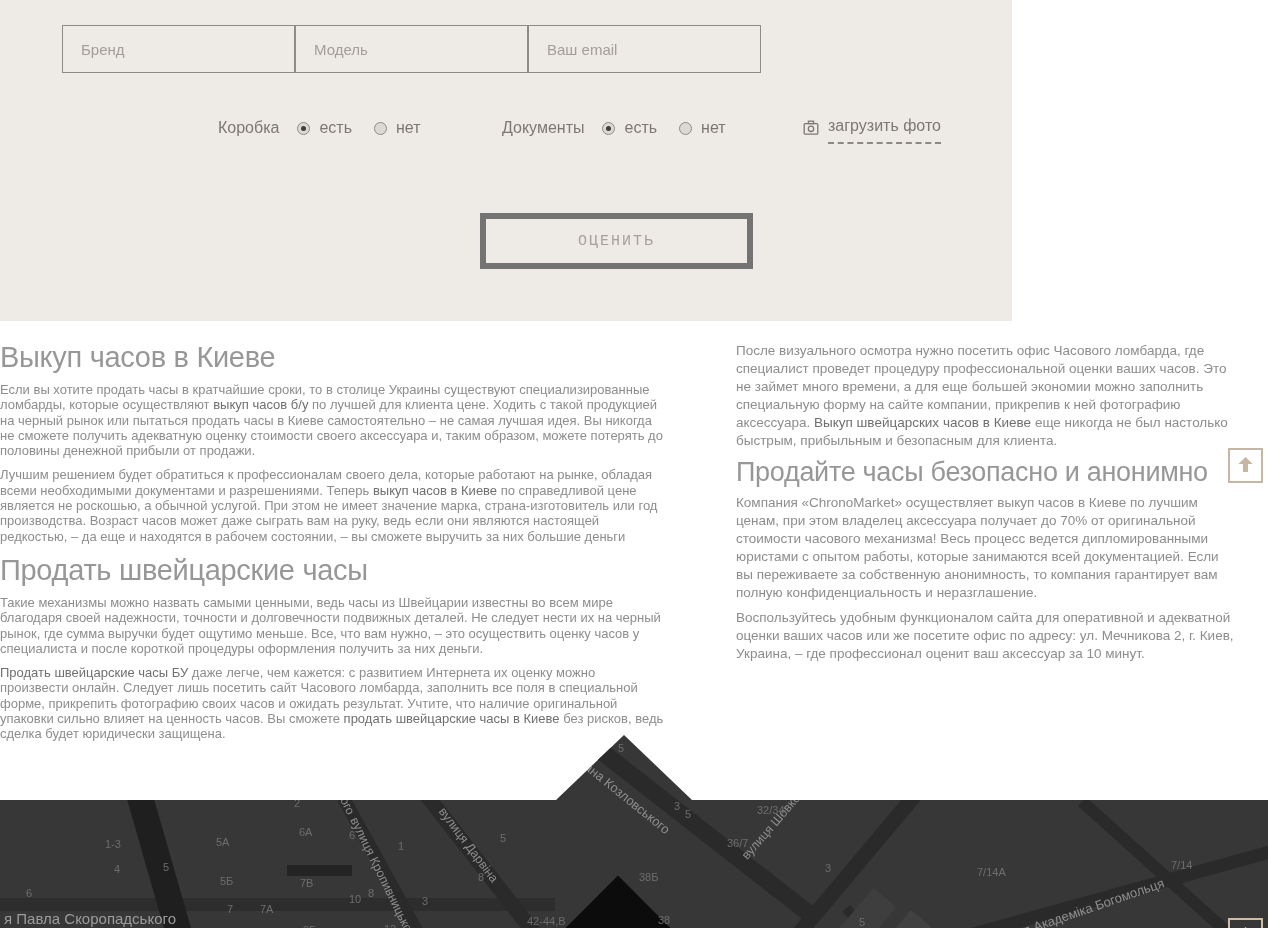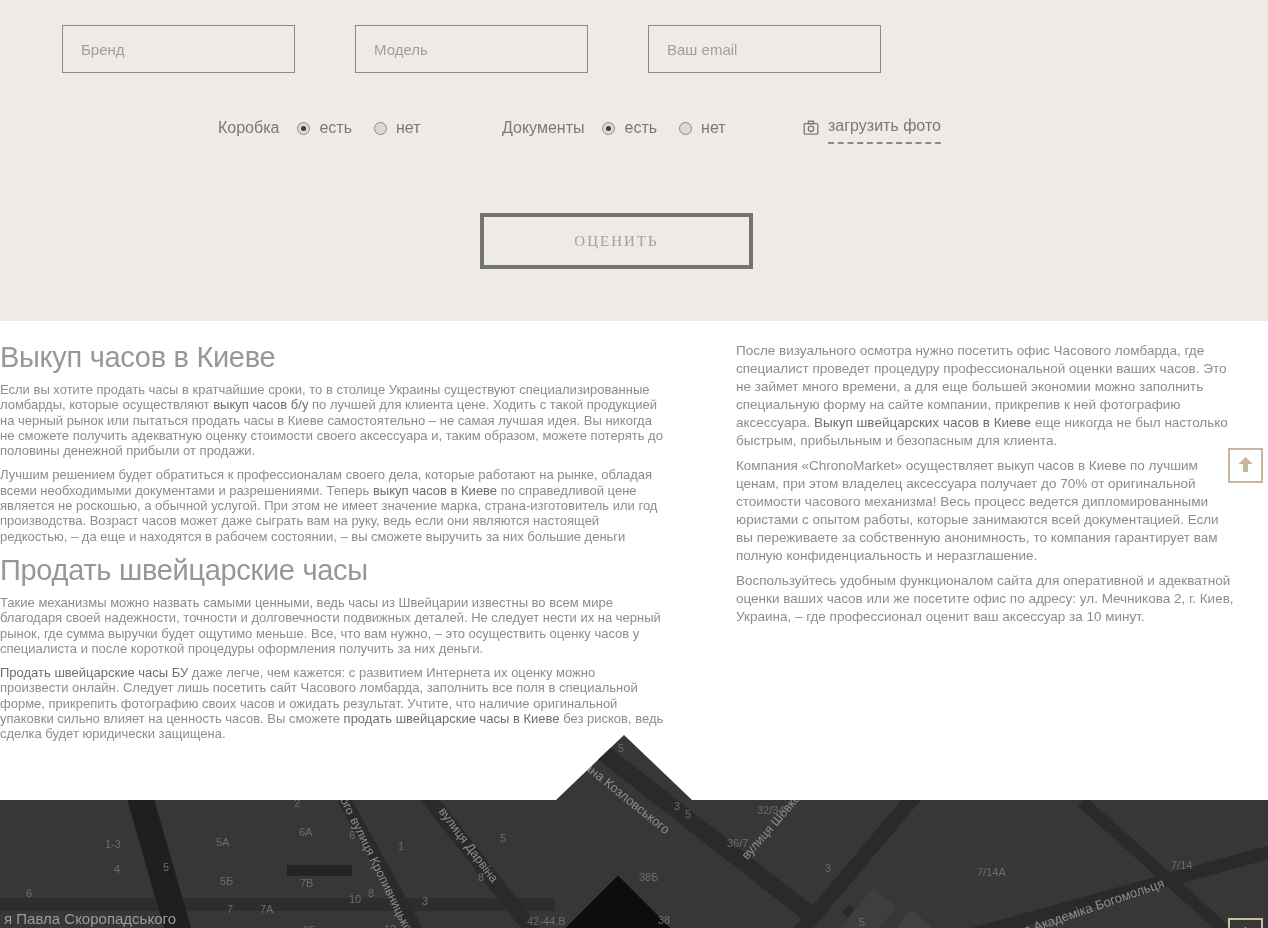--- a/index.html
+++ b/index.html
@@ -1,44 +1,44 @@
 <!DOCTYPE html>
 <html><head>
 <meta charset="utf-8">
 <style>
   * { margin:0; padding:0; box-sizing:border-box; }
   html,body { width:1268px; height:928px; overflow:hidden; background:#fff;
     font-family:"Liberation Sans","DejaVu Sans",sans-serif; }
 
   
-  .section-form { position:relative; width:1268px; height:321px; background:#eeeae5; }
+  .section-form { position:relative; width:1012px; height:321px; background:#eeeae5; }
   .fields-row { position:absolute; left:62px; top:25px; width:1110px; display:flex; }
   .field { width:233px; height:48px; border:1px solid #8c8c87; background:transparent;
     padding:0 18px; font-size:15px; color:#55504a; outline:none;
     font-family:"Liberation Sans","DejaVu Sans",sans-serif; }
   .field::placeholder { color:#a39e98; opacity:1; }
-  .field + .field { margin-left:60px; }
+  .field + .field { }
 
   .opt-group { position:absolute; top:119px; display:flex; align-items:center; }
   .opt-group-label { font-size:16px; color:#7d7871; margin-right:18px; }
   .radio { width:13px; height:13px; border-radius:50%; background:#dcd8d2;
     border:1px solid #8f8a84; display:inline-block; cursor:pointer; flex:0 0 auto; }
   .radio.checked::after { content:''; display:block; width:5px; height:5px;
     border-radius:50%; background:#3f3e3c; margin:3px; }
   .opt-label { font-size:16px; color:#7d7871; margin:0 22px 0 9px; }
   .opt-label:last-child { margin-right:0; }
 
   .upload { position:absolute; left:803px; top:117px; display:flex; align-items:flex-start; cursor:pointer; }
   .upload .cam { margin:3px 9px 0 0; color:#7d7871; }
   .upload-text { font-size:16px; color:#7d7871; padding-bottom:7px;
     border-bottom:2px dashed #8d8882; }
 
   .submit-btn { position:absolute; left:480px; top:213px; width:273px; height:56px;
-    background:transparent; border:4px solid #737373; color:#a8a198; font-size:15px;
-    letter-spacing:2px; cursor:pointer; font-family:Liberation Serif, serif; }
+    background:transparent; border:6px solid #737373; color:#a8a198; font-size:15px;
+    letter-spacing:2px; cursor:pointer; font-family:Liberation Mono, monospace; }
 
   
   .section-content { position:relative; width:1268px; height:479px; background:#fff; }
   .col-left  { position:absolute; left:0; top:20px; width:665px; }
   .col-right { position:absolute; left:736px; top:21px; width:501px; }
   .h-big { font-size:29px; font-weight:400; color:#979797; letter-spacing:-0.3px; }
   .col-left .h-big { margin-bottom:8px; }
   .col-left p { font-size:13px; line-height:15.3px; color:#8d8d8d; margin-bottom:9px; }
   .col-left .h2 { margin:10px 0 8px 0; }
   .col-right p { font-size:13.5px; line-height:18px; color:#8d8d8d; margin-bottom:7px; }
@@ -111,20 +111,21 @@
     <div class="h-big">Выкуп часов в Киеве</div>
     <p><span>Если вы хотите продать часы в кратчайшие сроки, то в столице Украины существуют специализированные ломбарды, которые осуществляют </span><span class="b">выкуп часов б/у</span><span> по лучшей для клиента цене. Ходить с такой продукцией на черный рынок или пытаться продать часы в Киеве самостоятельно – не самая лучшая идея. Вы никогда не сможете получить адекватную оценку стоимости своего аксессуара и, таким образом, можете потерять до половины денежной прибыли от продажи.</span></p>
     <p><span>Лучшим решением будет обратиться к профессионалам своего дела, которые работают на рынке, обладая всеми необходимыми документами и разрешениями. Теперь </span><span class="b">выкуп часов в Киеве</span><span> по справедливой цене является не роскошью, а обычной услугой. При этом не имеет значение марка, страна-изготовитель или год производства. Возраст часов может даже сыграть вам на руку, ведь если они являются настоящей редкостью, – да еще и находятся в рабочем состоянии, – вы сможете выручить за них большие деньги</span></p>
     <div class="h-big h2">Продать швейцарские часы</div>
     <p><span>Такие механизмы можно назвать самыми ценными, ведь часы из Швейцарии известны во всем мире благодаря своей надежности, точности и долговечности подвижных деталей. Не следует нести их на черный рынок, где сумма выручки будет ощутимо меньше. Все, что вам нужно, – это осуществить оценку часов у специалиста и после короткой процедуры оформления получить за них деньги.</span></p>
     <p><span class="b">Продать швейцарские часы БУ</span><span> даже легче, чем кажется: с развитием Интернета их оценку можно произвести онлайн. Следует лишь посетить сайт Часового ломбарда, заполнить все поля в специальной форме, прикрепить фотографию своих часов и ожидать результат. Учтите, что наличие оригинальной упаковки сильно влияет на ценность часов. Вы сможете </span><span class="b">продать швейцарские часы в Киеве</span><span> без рисков, ведь сделка будет юридически защищена.</span></p>
   </div>
 
   <div class="col-right">
     <p><span>После визуального осмотра нужно посетить офис Часового ломбарда, где специалист проведет процедуру профессиональной оценки ваших часов. Это не займет много времени, а для еще большей экономии можно заполнить специальную форму на сайте компании, прикрепив к ней фотографию аксессуара. </span><span class="b">Выкуп швейцарских часов в Киеве</span><span> еще никогда не был настолько быстрым, прибыльным и безопасным для клиента.</span></p>
+    <div class="h-big">Продайте часы безопасно и анонимно</div>
     <p><span>Компания «ChronoMarket» осуществляет выкуп часов в Киеве по лучшим ценам, при этом владелец аксессуара получает до 70% от оригинальной стоимости часового механизма! Весь процесс ведется дипломированными юристами с опытом работы, которые занимаются всей документацией. Если вы переживаете за собственную анонимность, то компания гарантирует вам полную конфиденциальность и неразглашение.</span></p>
     <p><span>Воспользуйтесь удобным функционалом сайта для оперативной и адекватной оценки ваших часов или же посетите офис по адресу: ул. Мечникова 2, г. Киев, Украина, – где профессионал оценит ваш аксессуар за 10 минут.</span></p>
   </div>
 
   <button class="scroll-btn scroll-top-1">
     <span>
       <svg viewBox="0 0 24 24" width="19" height="19" fill="currentColor">
         <path d="M12 2.5 L21 11.5 H15.2 V21.5 H8.8 V11.5 H3 Z"></path>
       </svg>
     </span>

